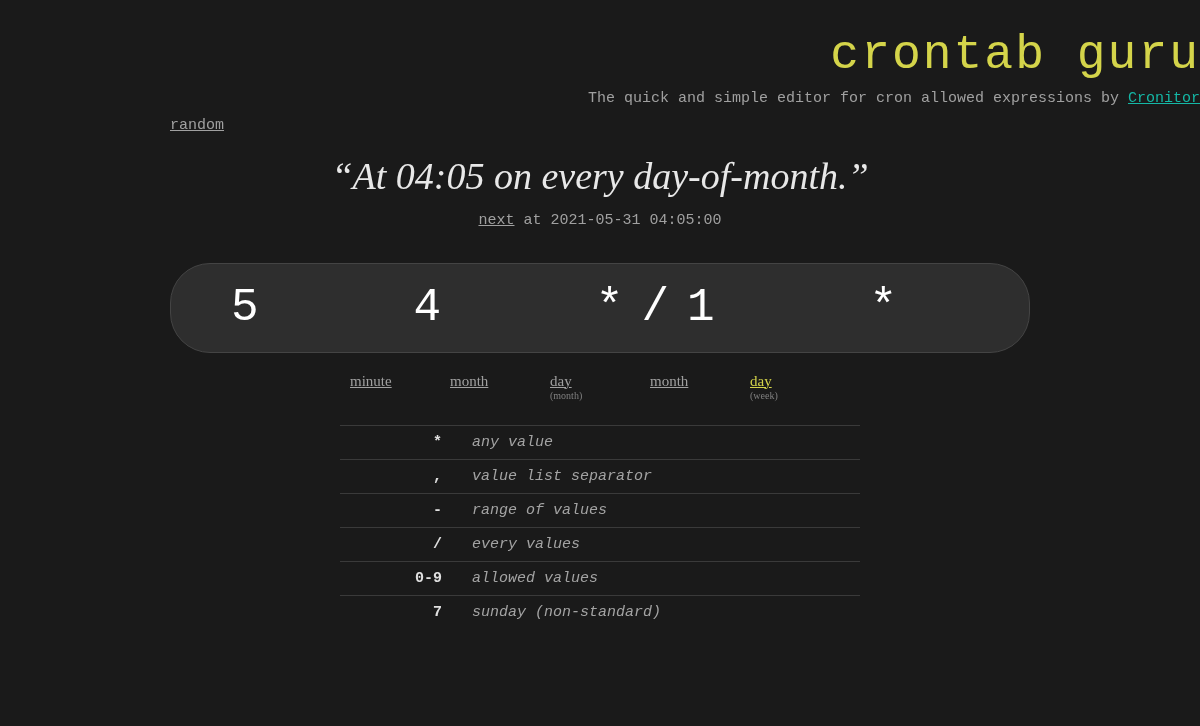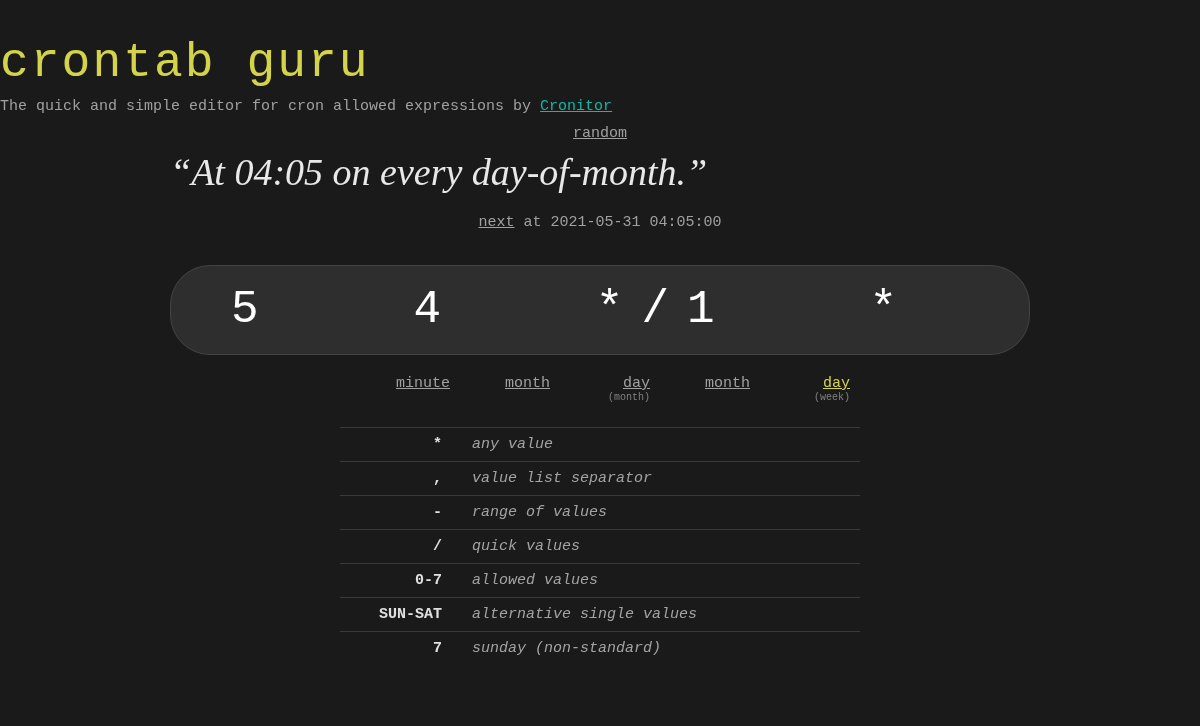--- a/index.html
+++ b/index.html
@@ -11,22 +11,22 @@
     body {
       background-color: #1a1a1a;
       color: #d4d4d4;
       font-family: 'Courier New', Courier, monospace;
       min-height: 726px;
       width: 1200px;
       overflow-x: hidden;
     }
 
     .header {
-      text-align: left;
-      padding-top: 36px;
+      text-align: right;
+      padding-top: 28px;
       padding-bottom: 10px;
     }
 
     .site-title {
       color: #d4d44a;
       font-size: 48px;
       font-family: 'Courier New', Courier, monospace;
       font-weight: normal;
       letter-spacing: 2px;
     }
@@ -47,43 +47,43 @@
       max-width: 900px;
       margin: 0 auto;
       padding: 30px 20px 0;
     }
 
     .description {
       font-family: Georgia, 'Times New Roman', serif;
       font-style: italic;
       font-size: 38px;
       color: #e8e8e8;
-      text-align: left;
-      margin-bottom: 18px;
+      text-align: center;
+      margin-bottom: 12px;
       line-height: 1.2;
     }
 
     .next-line {
       text-align: center;
       font-size: 15px;
       color: #a0a0a0;
       margin-bottom: 34px;
       font-family: 'Courier New', Courier, monospace;
     }
 
     .next-line a {
       color: #a0a0a0;
       text-decoration: underline;
     }
 
     .random-link {
       position: relative;
-      text-align: center;
+      text-align: left;
       margin-top: -30px;
-      margin-bottom: 8px;
+      margin-bottom: 20px;
       font-family: 'Courier New', Courier, monospace;
       font-size: 15px;
     }
 
     .random-link a {
       color: #a0a0a0;
       text-decoration: underline;
     }
 
     .cron-input-wrapper {
@@ -108,23 +108,23 @@
     }
 
     .cron-fields {
       display: flex;
       justify-content: center;
       gap: 0;
       margin-bottom: 24px;
     }
 
     .cron-field {
-      text-align: right;
+      text-align: left;
       min-width: 100px;
-      font-family: Liberation Mono, monospace;
+      font-family: Liberation Serif, serif;
       font-size: 15px;
     }
 
     .cron-field a {
       color: #a0a0a0;
       text-decoration: underline;
     }
 
     .cron-field.active a {
       color: #d4d44a;
@@ -225,29 +225,25 @@
         <tr>
           <td>,</td>
           <td>value list separator</td>
         </tr>
         <tr>
           <td>-</td>
           <td>range of values</td>
         </tr>
         <tr>
           <td>/</td>
-          <td>quick values</td>
-        </tr>
-        <tr>
-          <td>0-7</td>
+          <td>every values</td>
+        </tr>
+        <tr>
+          <td>0-9</td>
           <td>allowed values</td>
-        </tr>
-        <tr>
-          <td>SUN-SAT</td>
-          <td>alternative single values</td>
         </tr>
         <tr>
           <td>7</td>
           <td>sunday (non-standard)</td>
         </tr>
       </tbody>
   </table>
 
 </div>
 

